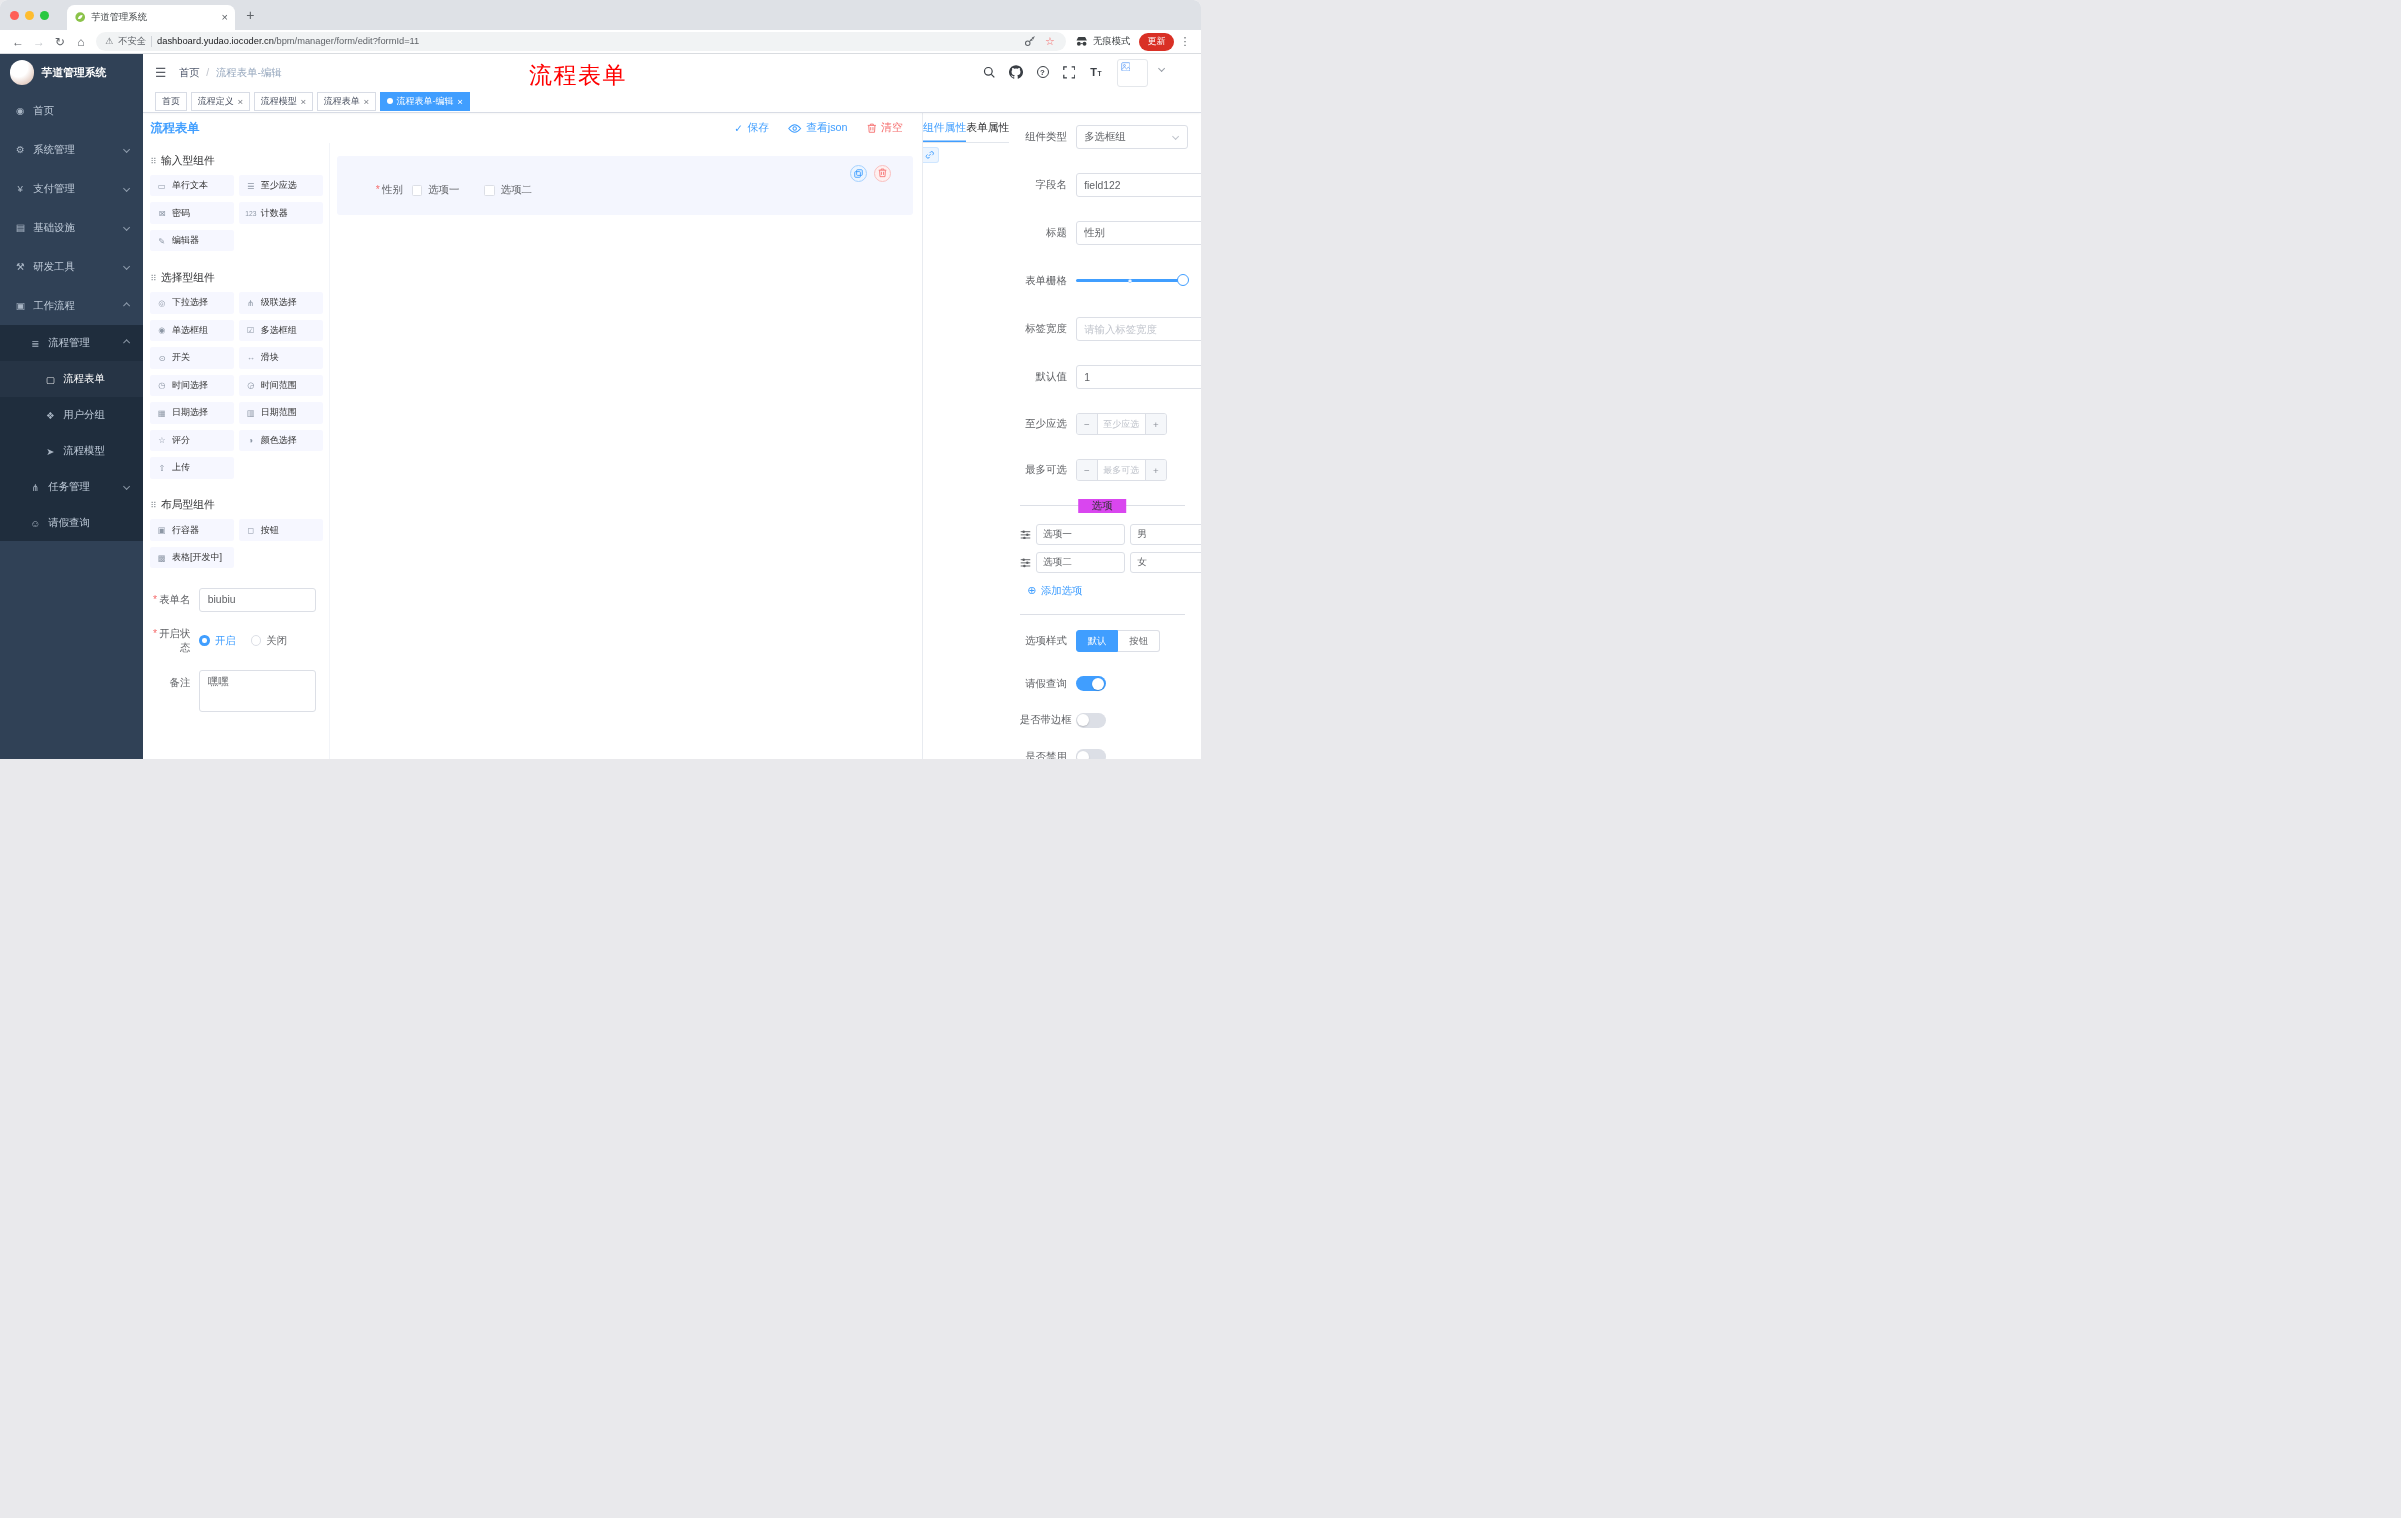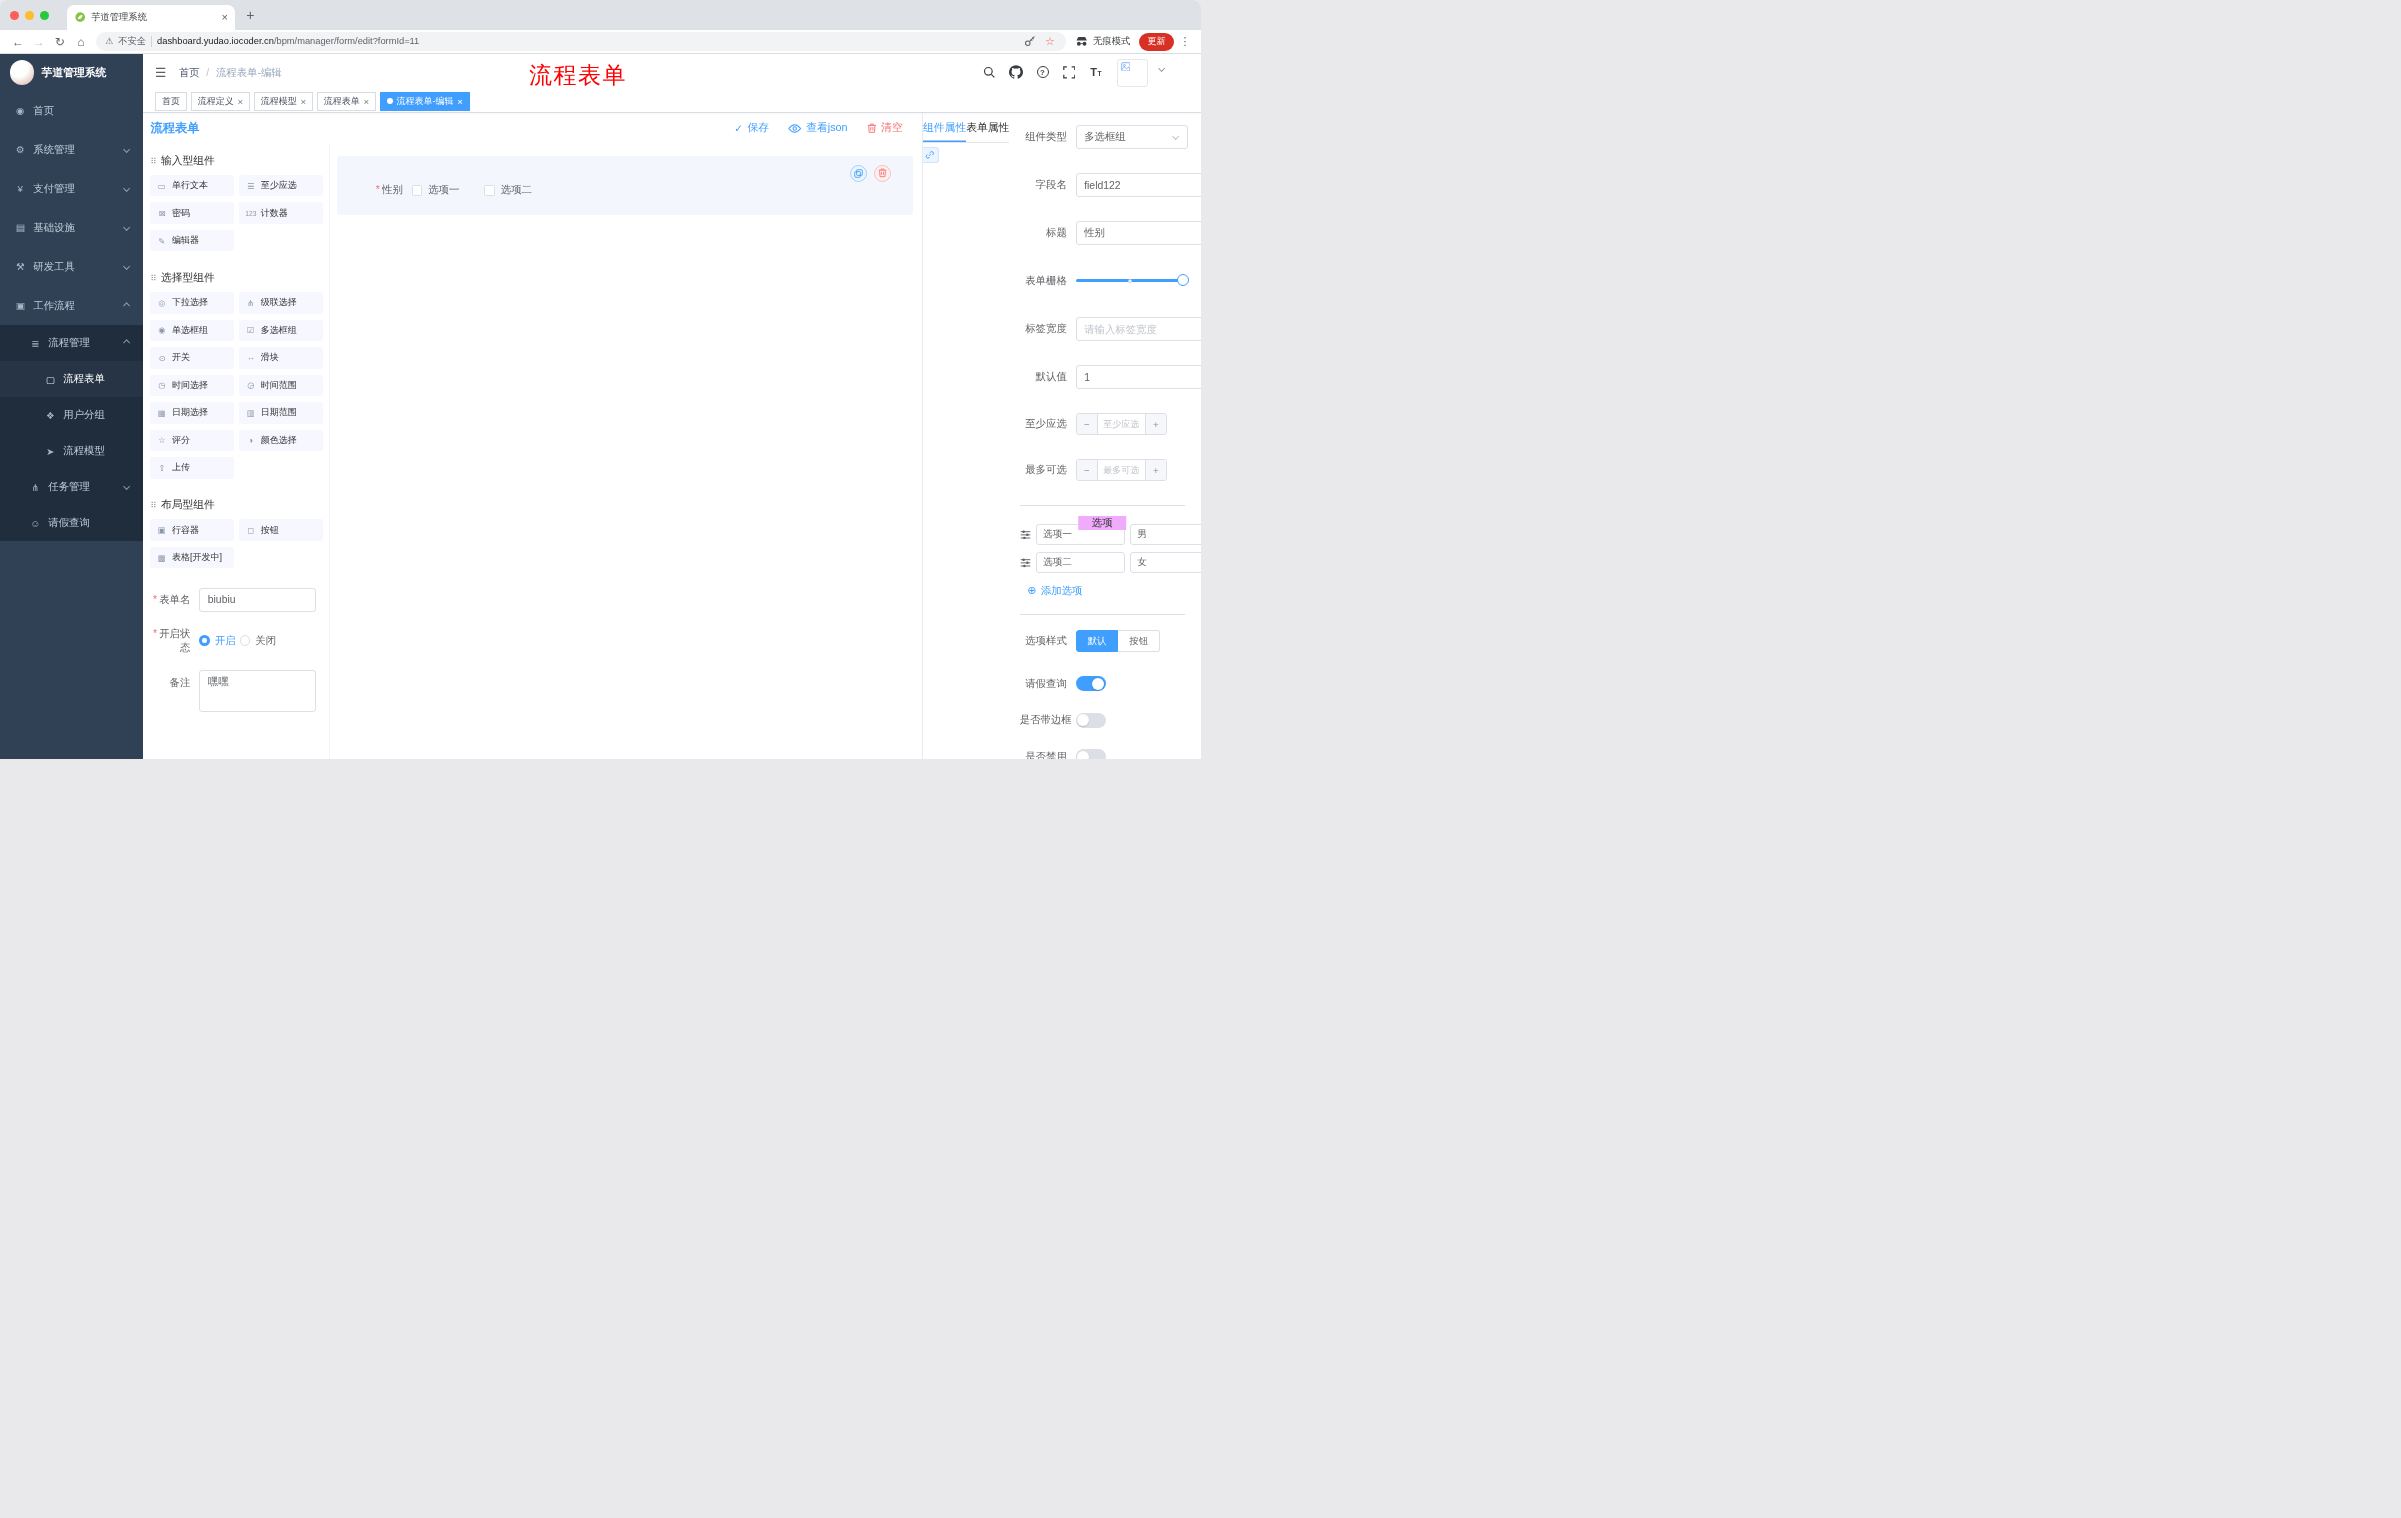--- a/index.html
+++ b/index.html
@@ -102,21 +102,21 @@
   .meta-row{display:flex;align-items:center;margin-bottom:15px}
   .meta-row.top{align-items:flex-start}
   .meta-row.top .meta-label{margin-top:6px}
   .meta-label{width:49px;text-align:right;padding-right:9px;font-size:10.4px;color:#606266;flex-shrink:0}
   .star{color:#f56c6c;margin-right:2.2px}
   .el-input{height:24px;border:0.7px solid #dcdfe6;border-radius:3px;padding:0 7.4px;font-size:10.4px;color:#606266;outline:none;background:#fff}
   input::placeholder,textarea::placeholder{color:#c0c4cc}
   .meta-input{width:117px}
   .meta-area{width:117px;height:42px;border:0.7px solid #dcdfe6;border-radius:3px;padding:4.5px 7.4px;font-size:10.4px;color:#606266;
     resize:none;outline:none;font-family:inherit}
-  .radio-group{display:flex;gap:4px;align-items:center}
+  .radio-group{display:flex;gap:15px;align-items:center}
   .radio{display:inline-flex;align-items:center;gap:5.2px;font-size:10.4px;color:#606266;cursor:pointer}
   .rdot{width:10.4px;height:10.4px;border-radius:50%;border:0.7px solid #dcdfe6;background:#fff;flex-shrink:0}
   .radio.checked .rdot{border:3px solid #409eff}
   .radio.checked .radio-label{color:#409eff}
 
   .canvas{flex:1;padding:7.4px 9px 0 7.4px;min-width:0}
   .draw-item{display:flex;align-items:center;padding:9px 10.4px;position:relative;border-radius:3px;cursor:pointer}
   .draw-label{width:64px;text-align:right;padding-right:9px;font-size:10.4px;color:#606266;flex-shrink:0;white-space:nowrap}
   .draw-input{flex:1;min-width:0;height:27px}
   .draw-item.selected{background:#f4f6fe;margin-top:6px;padding-top:27px;padding-bottom:18px}
@@ -148,21 +148,21 @@
   .slider-stop{position:absolute;top:10px;left:47%;width:3.7px;height:3.7px;border-radius:50%;background:#fff;border:0.7px solid #9fccff}
   .slider-handle{position:absolute;top:5.2px;left:calc(96% - 6px);width:12px;height:12px;border-radius:50%;background:#fff;
     border:1.5px solid #409eff}
   .stepper{display:flex;width:91px;height:22px;border:0.7px solid #dcdfe6;border-radius:3px;overflow:hidden}
   .step-btn{width:21px;background:#f5f7fa;color:#8b9098;display:flex;align-items:center;justify-content:center;
     font-size:9.7px;flex-shrink:0;cursor:pointer}
   .step-btn.minus{border-right:0.7px solid #dcdfe6}
   .step-btn.plus{border-left:0.7px solid #dcdfe6}
   .step-input{flex:1;border:none;outline:none;text-align:center;font-size:9px;color:#606266;min-width:0}
   .divider{position:relative;border-top:0.7px solid #dcdfe6;margin:19.3px 3px 18px 0}
-  .divider>span{position:absolute;left:50%;top:17px;transform:translate(-50%,-50%);background:#f0abfc;padding:0 13.4px;
+  .divider>span{position:absolute;left:50%;top:0;transform:translate(-50%,-50%);background:#d946ef;padding:0 13.4px;
     font-size:10.4px;color:#303133}
   .divider.plain{margin:16.3px 3px 15px 0}
   .opt-row{display:flex;align-items:center;gap:5.2px;margin-bottom:7.4px}
   .opt-handle{color:#606266;display:flex;cursor:grab;flex-shrink:0}
   .opt-input{width:89px;height:21px;padding:0 6px;font-size:9.7px}
   .opt-remove{color:#f56c6c;font-size:12.6px;line-height:1;margin-left:0.7px;cursor:pointer}
   .add-option{display:inline-flex;align-items:center;gap:4.5px;color:#409eff;font-size:10.4px;margin:3px 0 0 7.4px;cursor:pointer}
   .add-option .plus-ico{font-size:11px}
   .segment{display:flex}
   .seg{height:22px;display:flex;align-items:center;padding:0 11px;font-size:9.3px;border:0.7px solid #dcdfe6;color:#606266;

